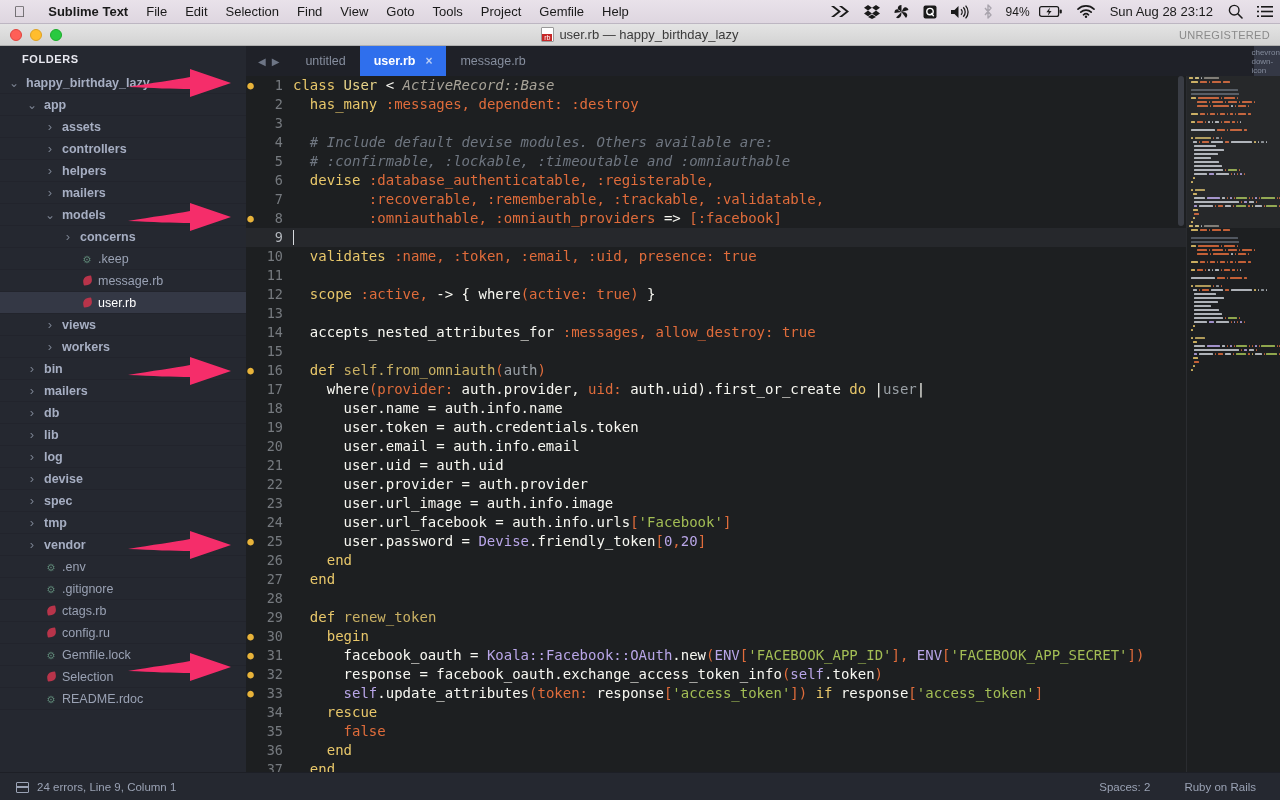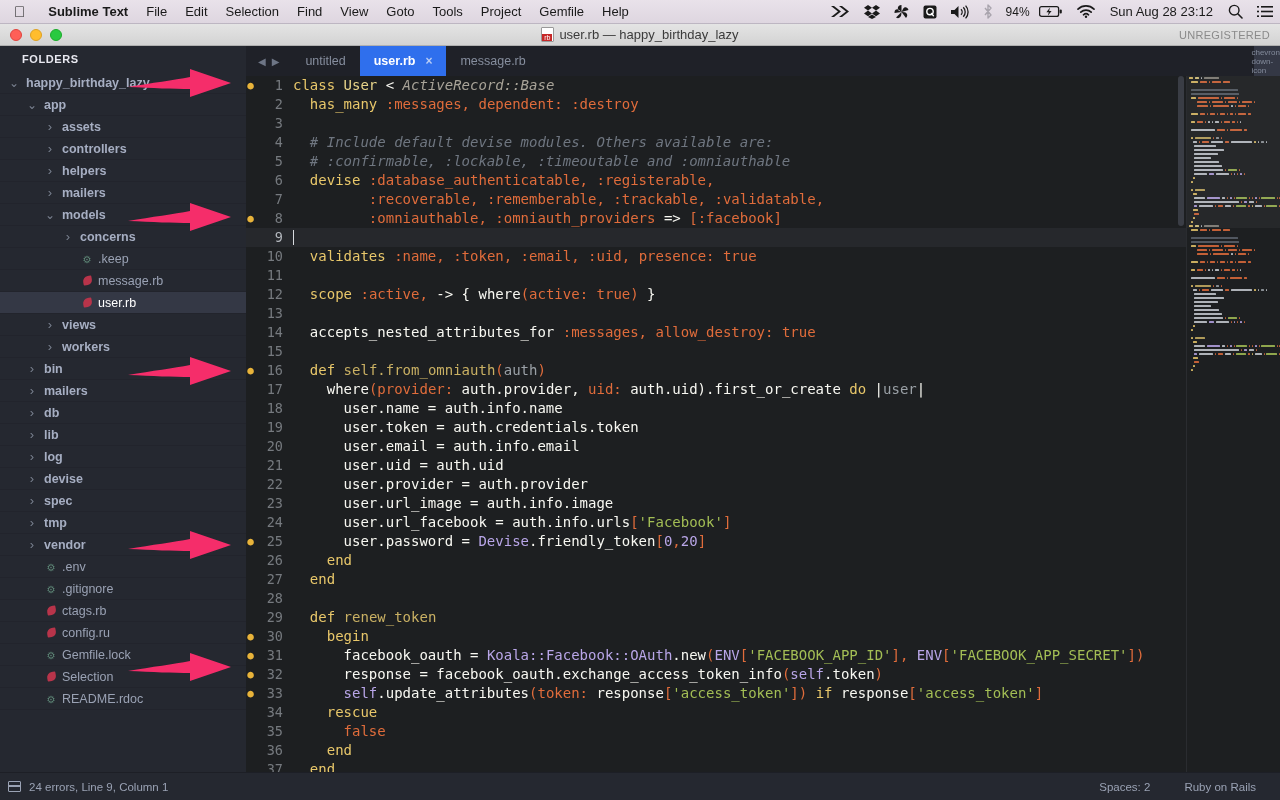--- a/index.html
+++ b/index.html
@@ -157,21 +157,21 @@
     background:transparent;
   }
   #vscroll .thumb{ position:absolute; top:0; left:0; width:6px; height:150px; background:#3a3d45; border-radius:3px; }
 
   
   #statusbar{
     position:absolute; bottom:0; left:0; width:1280px; height:28px;
     background:#252830; display:flex; align-items:center;
     font-size:11.5px; color:#9aa2b4; border-top:1px solid #1d1f26;
   }
-  #statusbar .left{ display:flex; align-items:flex-start; gap:8px; padding-left:8px; }
+  #statusbar .left{ display:flex; align-items:flex-end; gap:8px; padding-left:16px; }
   #statusbar .sbicon{
     width:13px; height:11px; border:1.5px solid #9aa2b4; border-radius:1px; position:relative;
   }
   #statusbar .sbicon::after{
     content:""; position:absolute; left:0; right:0; top:3.5px; height:1.5px; background:#9aa2b4;
   }
   #statusbar .sp{ flex:1; }
   #statusbar .right{ display:flex; gap:34px; padding-right:24px; }
 
   

